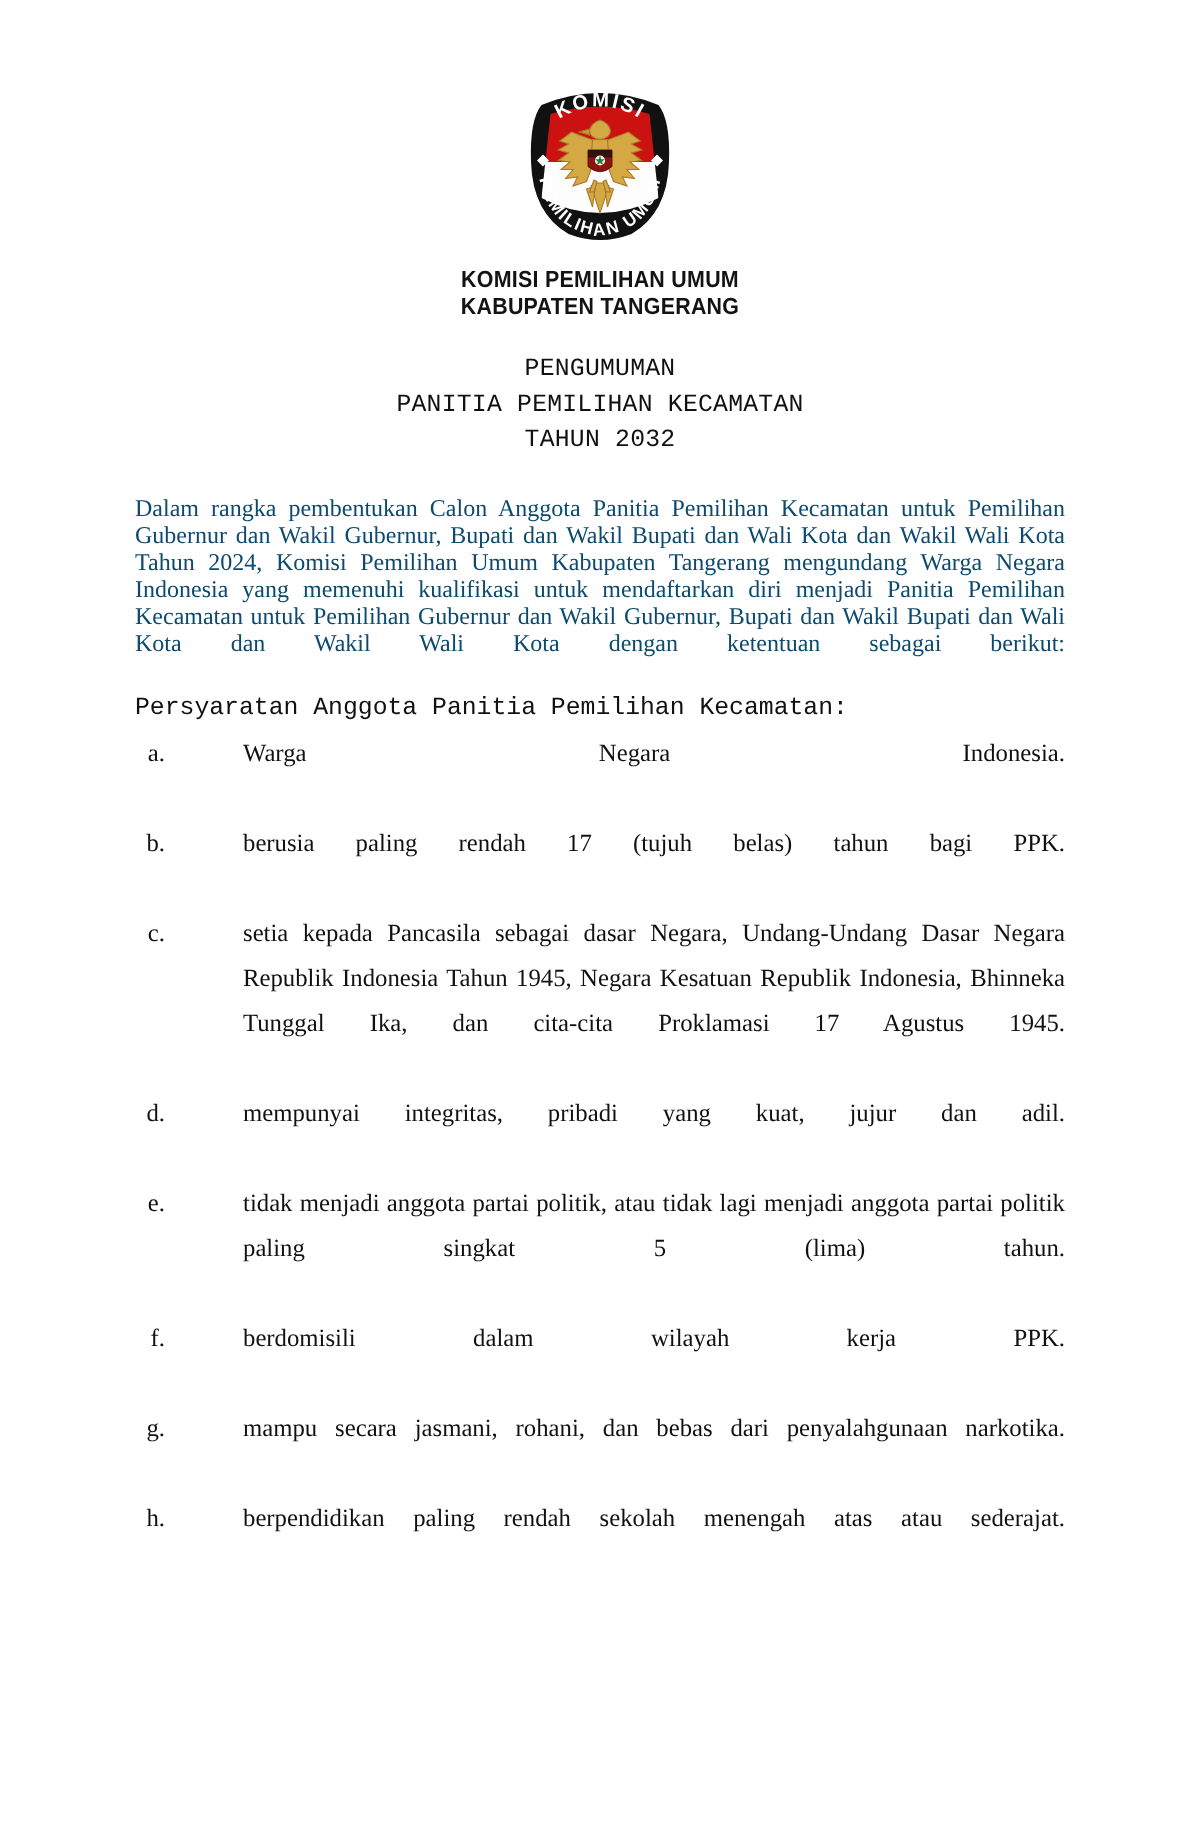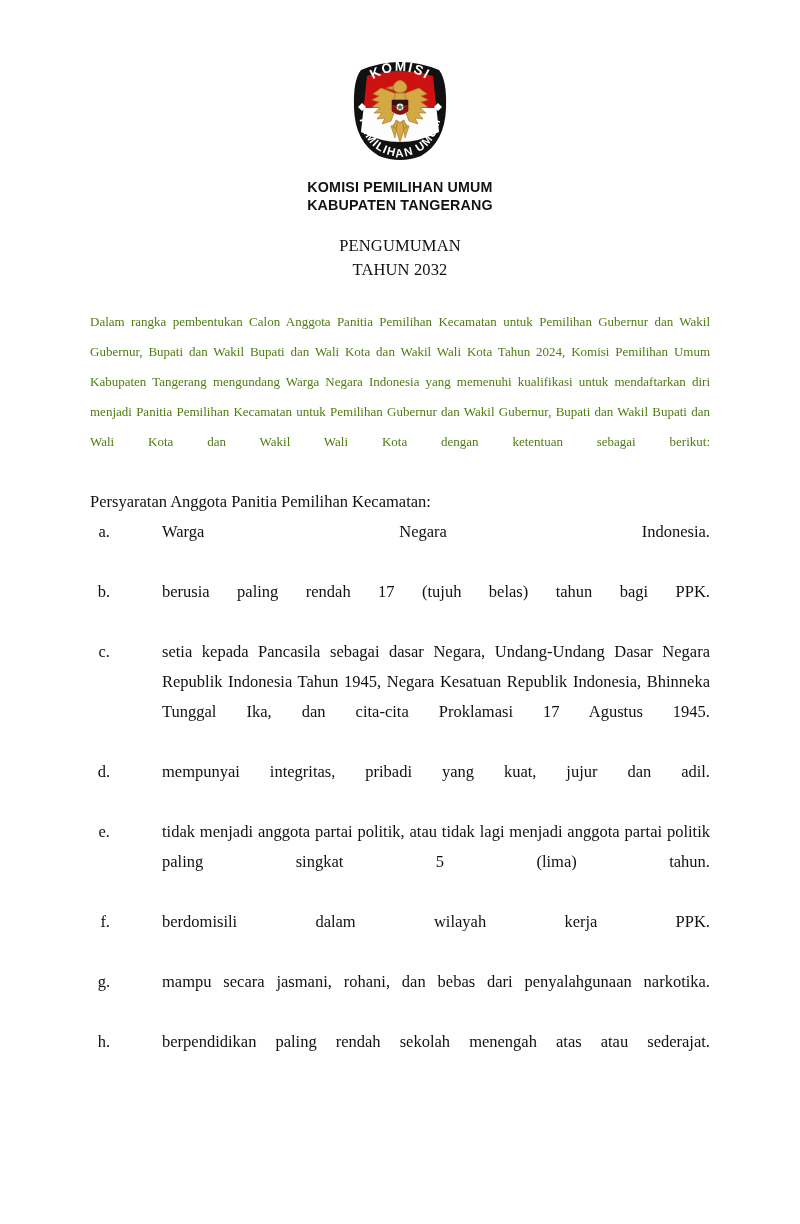--- a/index.html
+++ b/index.html
@@ -54,43 +54,45 @@
   .title-block {
     margin-top: 20px;
     text-align: center;
   }
   .title-block .tline {
     font-size: 16.5px;
     line-height: 23.5px;
     letter-spacing: 0.15px;
     white-space: nowrap;
     color: #111111;
+    font-family: Liberation Mono, monospace;
   }
 
   
   .body-area {
     margin-top: 26px;
     margin-left: 90px;
     width: 620px;
   }
   p.para {
     margin: 0 0 0 0;
-    font-size: 13px;
-    line-height: 30px;
+    font-size: 16px;
+    line-height: 18px;
     text-align: justify;
     text-justify: inter-word;
-    color: #4d7c0f;
+    color: #0c4a6e;
   }
   p.para.lead { text-indent: 0; }
   p.plain {
     margin: 0;
     font-size: 16.5px;
     line-height: 30px;
     text-align: left;
     color: #111111;
+    font-family: Liberation Mono, monospace;
   }
 
   ol.alpha-list {
     list-style: none;
     margin: 0;
     padding: 0;
   }
   ol.alpha-list > li {
     position: relative;
     padding-left: 28px;
@@ -194,20 +196,21 @@
     </div>
 
     <div class="org-name">
       <div>KOMISI PEMILIHAN UMUM</div>
       <div>KABUPATEN TANGERANG</div>
     </div>
   </div>
 
   <div class="title-block">
     <div class="tline">PENGUMUMAN</div>
+    <div class="tline">PANITIA PEMILIHAN KECAMATAN</div>
     <div class="tline">TAHUN 2032</div>
   </div>
 
   <div class="body-area">
 
     <p class="para lead">Dalam rangka pembentukan Calon Anggota Panitia Pemilihan Kecamatan untuk Pemilihan Gubernur dan Wakil Gubernur, Bupati dan Wakil Bupati dan Wali Kota dan Wakil Wali Kota Tahun 2024, Komisi Pemilihan Umum Kabupaten Tangerang mengundang Warga Negara Indonesia yang memenuhi kualifikasi untuk mendaftarkan diri menjadi Panitia Pemilihan Kecamatan untuk Pemilihan Gubernur dan Wakil Gubernur, Bupati dan Wakil Bupati dan Wali Kota dan Wakil Wali Kota dengan ketentuan sebagai berikut:</p>
 
     <p class="plain">Persyaratan Anggota Panitia Pemilihan Kecamatan:</p>
 
     <ol class="alpha-list">

